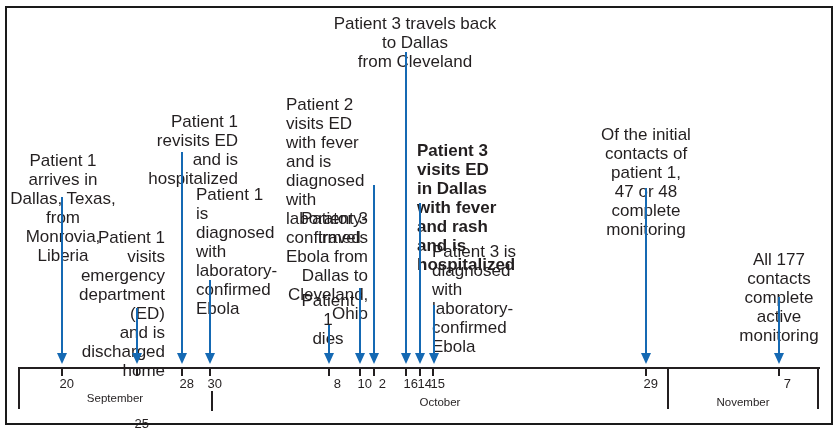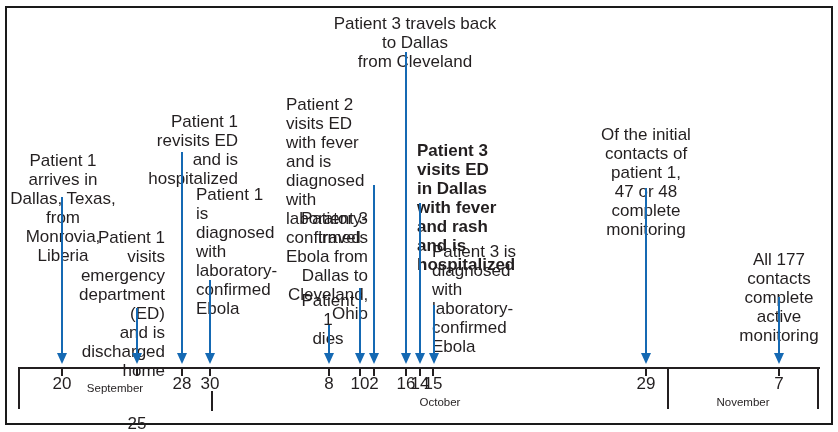--- a/index.html
+++ b/index.html
@@ -26,22 +26,22 @@
   .arrow-shaft{position:absolute;width:2px;}
   .arrow-head{
     position:absolute;width:0;height:0;
     border-left:5px solid transparent;
     border-right:5px solid transparent;
   }
   .axis-line{position:absolute;height:2px;}
   .tick{position:absolute;width:2px;height:7px;}
   .tick-label{
     position:absolute;
-    font-size:17px;line-height:13px;
-    text-align:center;width:24px;
+    font-size:13px;line-height:13px;
+    text-align:right;width:24px;
   }
   .separator{position:absolute;width:2px;}
   .month-label{
     position:absolute;
     font-size:11.5px;line-height:13px;
     text-align:center;width:90px;
   }
 </style>
 </head>
 <body>
@@ -145,17 +145,17 @@
       <div class="tick" style="left: 432px; top: 369px; background: rgb(35, 31, 32);"></div>
       <div class="tick-label" style="left: 421px; top: 377px;">15</div>
       <div class="tick" style="left: 645px; top: 369px; background: rgb(35, 31, 32);"></div>
       <div class="tick-label" style="left: 634px; top: 377px;">29</div>
       <div class="tick" style="left: 778px; top: 369px; background: rgb(35, 31, 32);"></div>
       <div class="tick-label" style="left: 767px; top: 377px;">7</div>
       <div class="separator" style="left: 18px; top: 367px; height: 42px; background: rgb(35, 31, 32);"></div>
       <div class="separator" style="left: 211px; top: 391px; height: 20px; background: rgb(35, 31, 32);"></div>
       <div class="separator" style="left: 667px; top: 367px; height: 42px; background: rgb(35, 31, 32);"></div>
       <div class="separator" style="left: 817px; top: 367px; height: 42px; background: rgb(35, 31, 32);"></div>
-      <div class="month-label" style="left: 70px; top: 382px;">September</div>
+      <div class="month-label" style="left: 70px; top: 392px;">September</div>
       <div class="month-label" style="left: 395px; top: 396px;">October</div>
       <div class="month-label" style="left: 698px; top: 396px;">November</div>
     </div>
 </div>
 
 </body></html>

